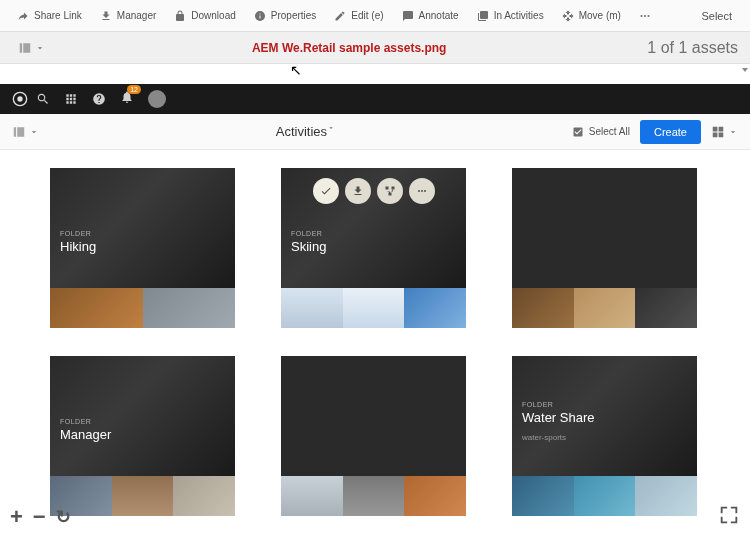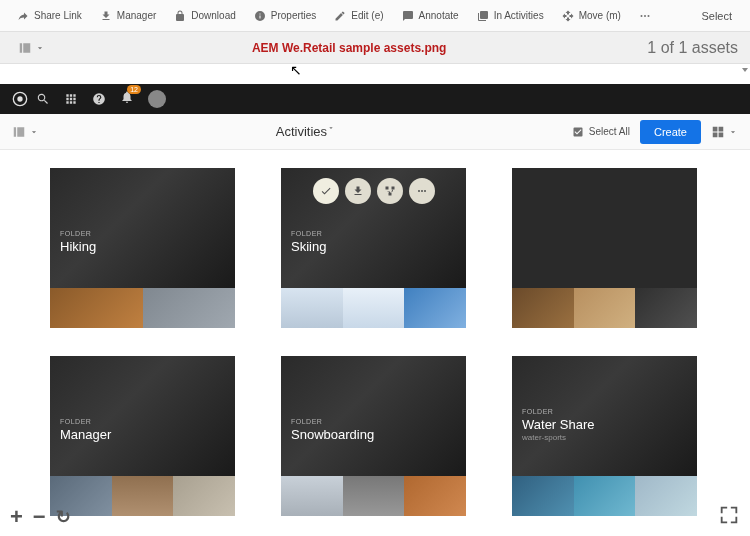--- a/index.html
+++ b/index.html
@@ -49,21 +49,21 @@
 .view-grid svg { width: 14px; height: 14px; fill: #707070; }
 
 
 .grid-wrapper { height: 386px; background: #fff; overflow-y: auto; position: relative; }
 .grid { display: grid; grid-template-columns: repeat(3, 185px); gap: 28px 46px; padding: 18px 50px; }
 .card { height: 160px; background: #2a2a2a; position: relative; overflow: hidden; cursor: pointer; }
 .card-main { height: 120px; position: relative; background: linear-gradient(135deg, #2a2a2a 0%, #3a3a3a 40%, #1a1a1a 100%); }
 .card-label { position: absolute; left: 10px; bottom: 34px; z-index: 2; }
 .label-type { font-size: 7px; color: #b0b0b0; letter-spacing: 0.5px; }
 .label-name { font-size: 13px; font-weight: 400; color: #fff; margin-top: 2px; }
-.label-sub { font-size: 8px; color: #999; margin-top: 1px; }
+.label-sub { font-size: 8px; color: #999; margin-top: 8px; }
 .card-thumbs { position: absolute; bottom: 0; left: 0; right: 0; height: 40px; display: flex; }
 .thumb { flex: 1; }
 
 .t-hiking-0 { background: linear-gradient(135deg, #8a5a2a, #c08040); }
 .t-hiking-1 { background: linear-gradient(135deg, #808890, #a0a8b0); }
 .t-skiing-0 { background: linear-gradient(180deg, #d8e4f0, #b8c8d8); }
 .t-skiing-1 { background: linear-gradient(180deg, #e8f0f8, #c8d8e8); }
 .t-skiing-2 { background: linear-gradient(135deg, #4080c0, #80b0e0); }
 .t-biking-0 { background: linear-gradient(135deg, #6a4a2a, #9a7040); }
 .t-biking-1 { background: linear-gradient(135deg, #b89060, #d0b080); }
@@ -299,26 +299,20 @@
             <div class="label-name">Manager</div>
           </div>
         </div>
         <div class="card-thumbs">
           <div class="thumb t-climbing-0"></div>
           <div class="thumb t-climbing-1"></div>
           <div class="thumb t-climbing-2"></div>
         </div>
       </div>
       <div class="card">
-        <div class="card-main">
-          <div class="card-label">
-            <div class="label-type">FOLDER</div>
-            <div class="label-name">Snowboarding</div>
-          </div>
-        </div>
         <div class="card-thumbs">
           <div class="thumb t-snow-0"></div>
           <div class="thumb t-snow-1"></div>
           <div class="thumb t-snow-2"></div>
         </div>
       </div>
       <div class="card">
         <div class="card-main">
           <div class="card-label">
             <div class="label-type">FOLDER</div>

